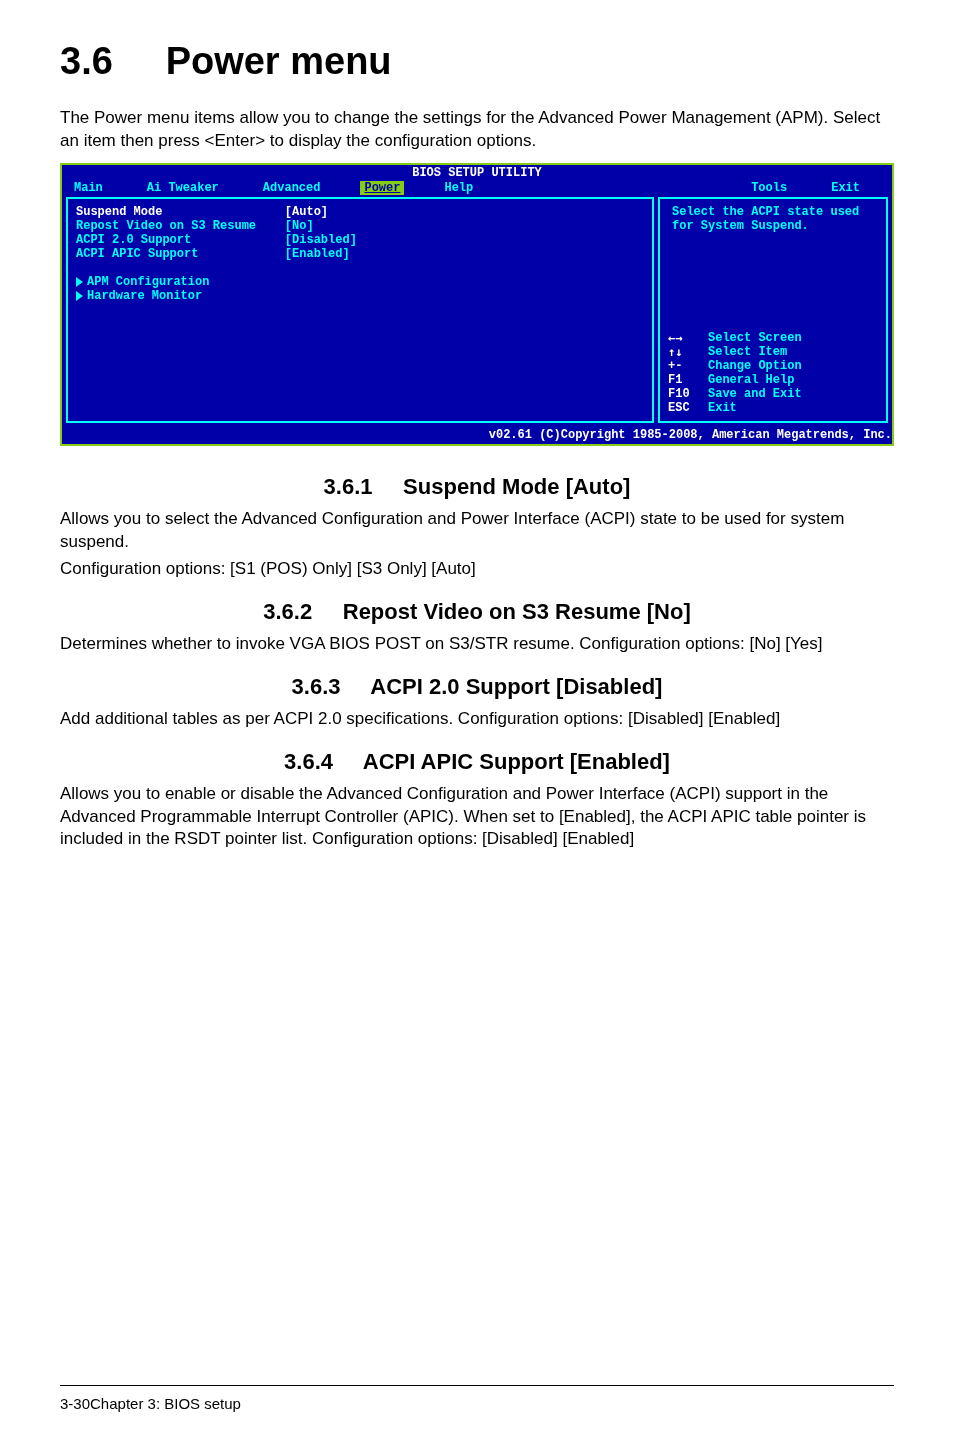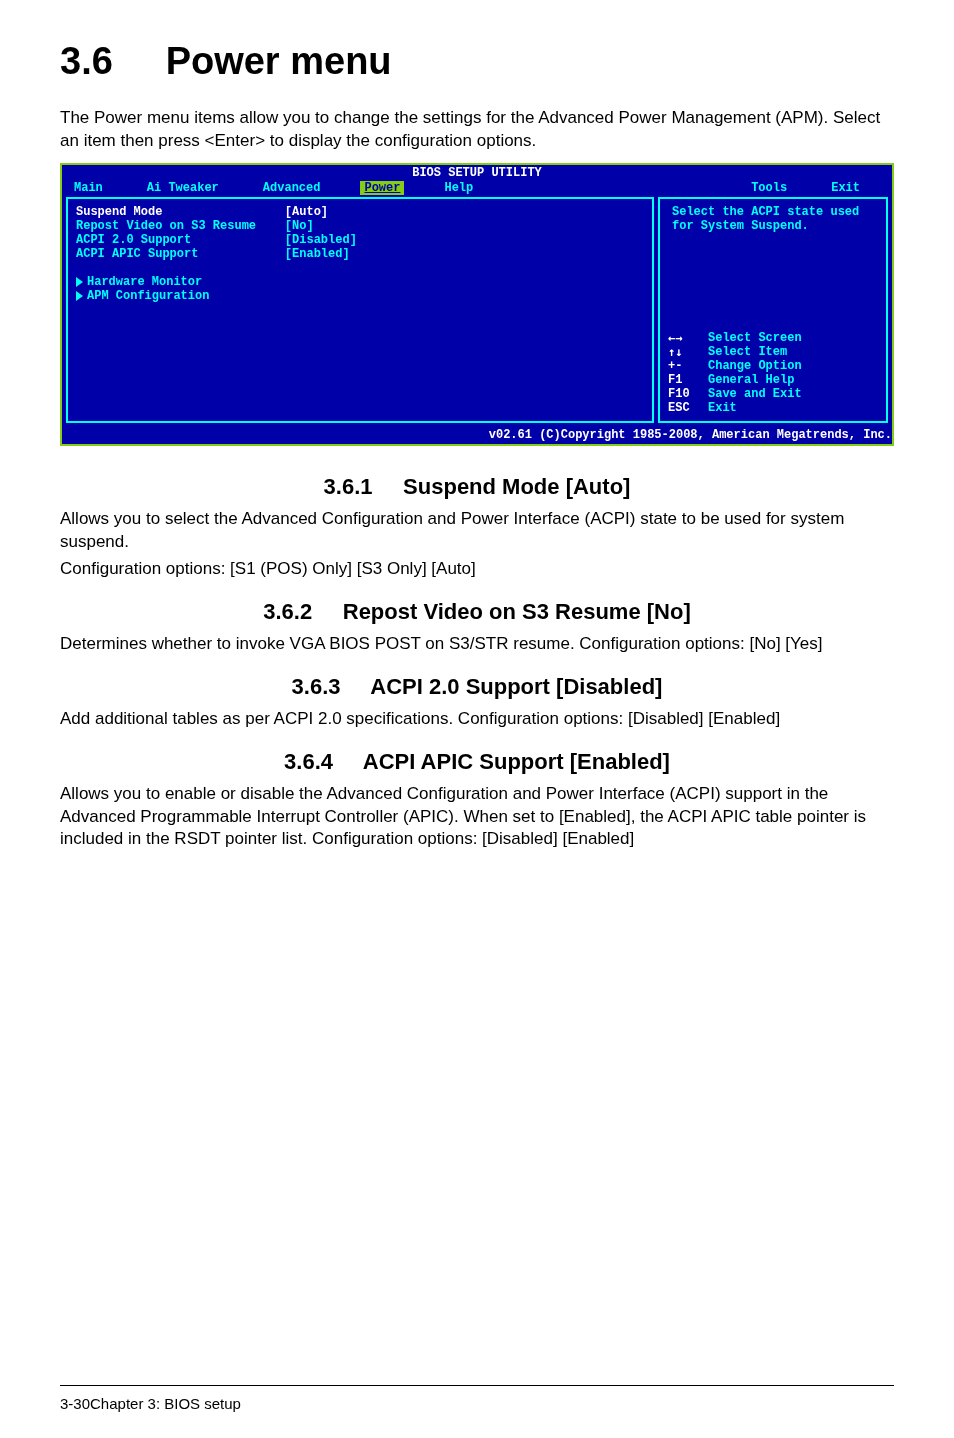--- a/index.html
+++ b/index.html
@@ -135,22 +135,22 @@
     <span class="bios-tab">Tools</span>
     <span class="bios-tab">Exit</span>
   </div>
   <div class="bios-body">
     <div class="bios-left">
       <div class="bios-line bios-white"><span>Suspend Mode</span>                 <span>[Auto]</span></div>
       <div class="bios-line"><span>Repost Video on S3 Resume</span>    <span>[No]</span></div>
       <div class="bios-line"><span>ACPI 2.0 Support</span>             <span>[Disabled]</span></div>
       <div class="bios-line"><span>ACPI APIC Support</span>            <span>[Enabled]</span></div>
       <div class="bios-line">&nbsp;</div>
+      <div class="bios-line"><span class="tri"></span><span>APM Configuration</span></div>
       <div class="bios-line"><span class="tri"></span><span>Hardware Monitor</span></div>
-      <div class="bios-line"><span class="tri"></span><span>APM Configuration</span></div>
     </div>
     <div class="bios-right">
       <div class="bios-line" style="white-space:normal">Select the ACPI state used for System Suspend.</div>
       <div class="bios-nav">
         <div class="bios-nav-line"><span class="sym arrows-lr">←→</span><span>Select Screen</span></div>
         <div class="bios-nav-line"><span class="sym up-down">↑↓</span><span>Select Item</span></div>
         <div class="bios-nav-line"><span class="sym">+-</span><span>Change Option</span></div>
         <div class="bios-nav-line"><span class="sym">F1</span><span>General Help</span></div>
         <div class="bios-nav-line"><span class="sym">F10</span><span>Save and Exit</span></div>
         <div class="bios-nav-line"><span class="sym">ESC</span><span>Exit</span></div>

